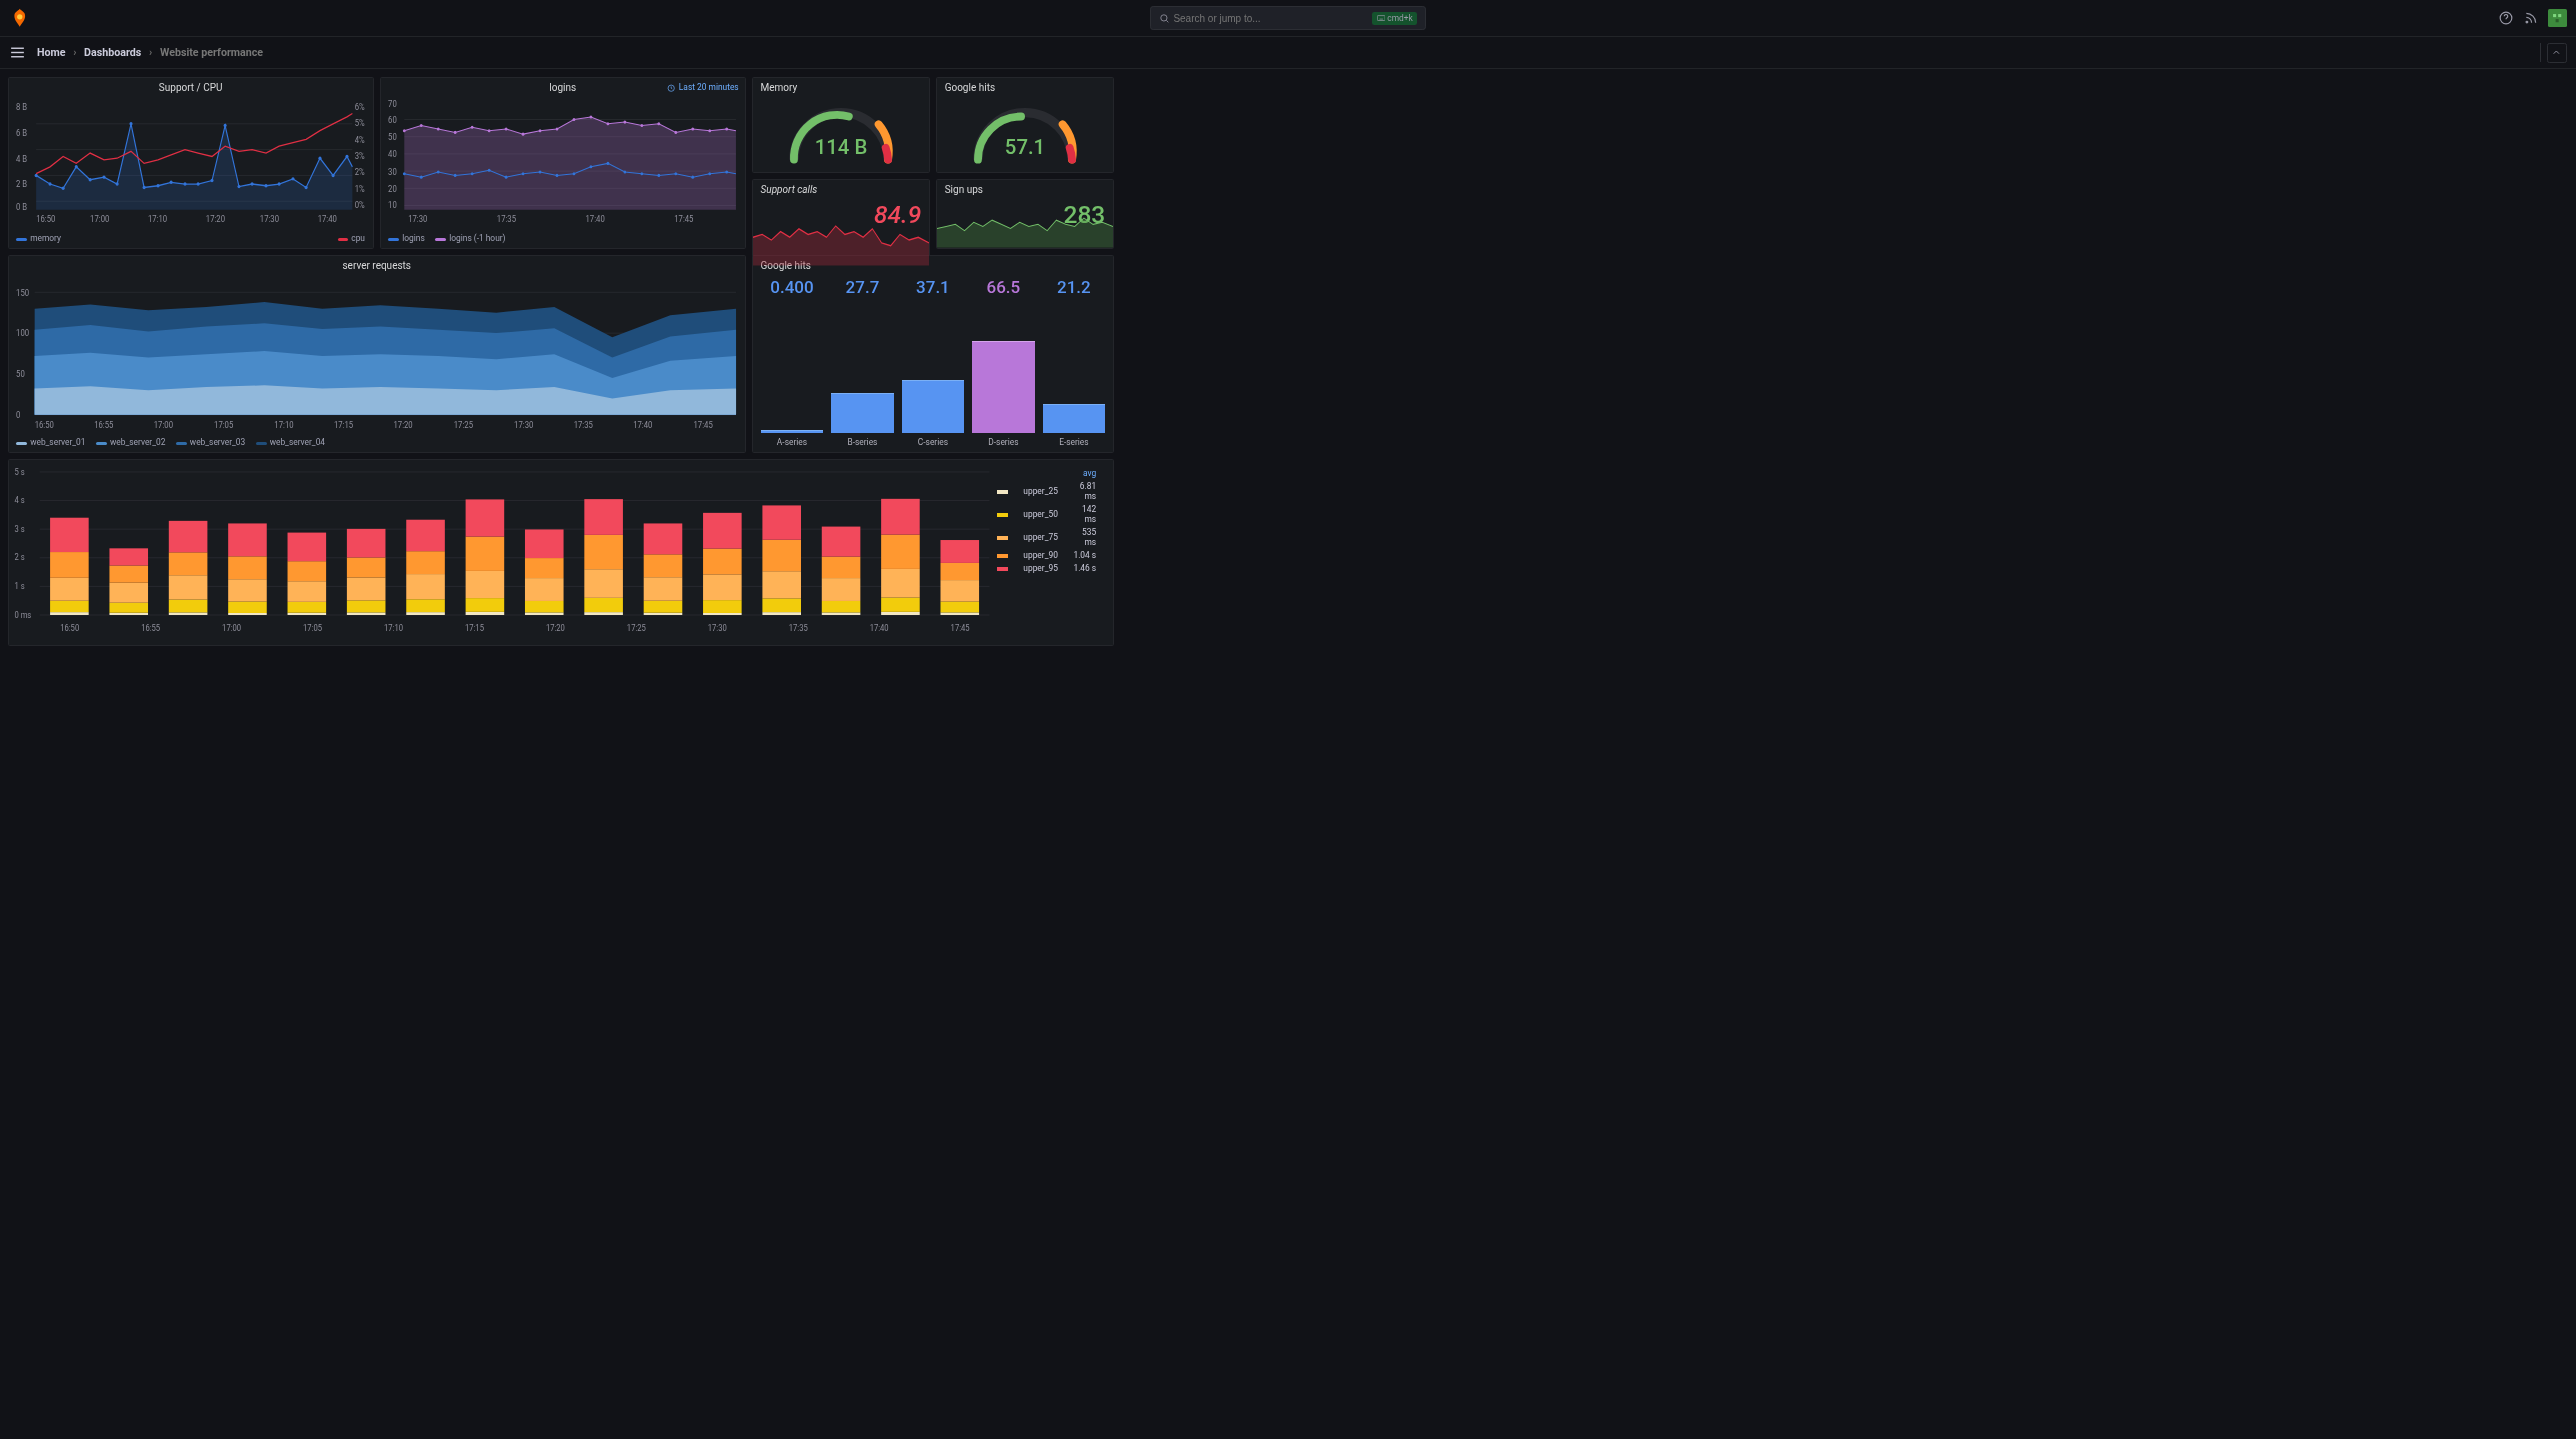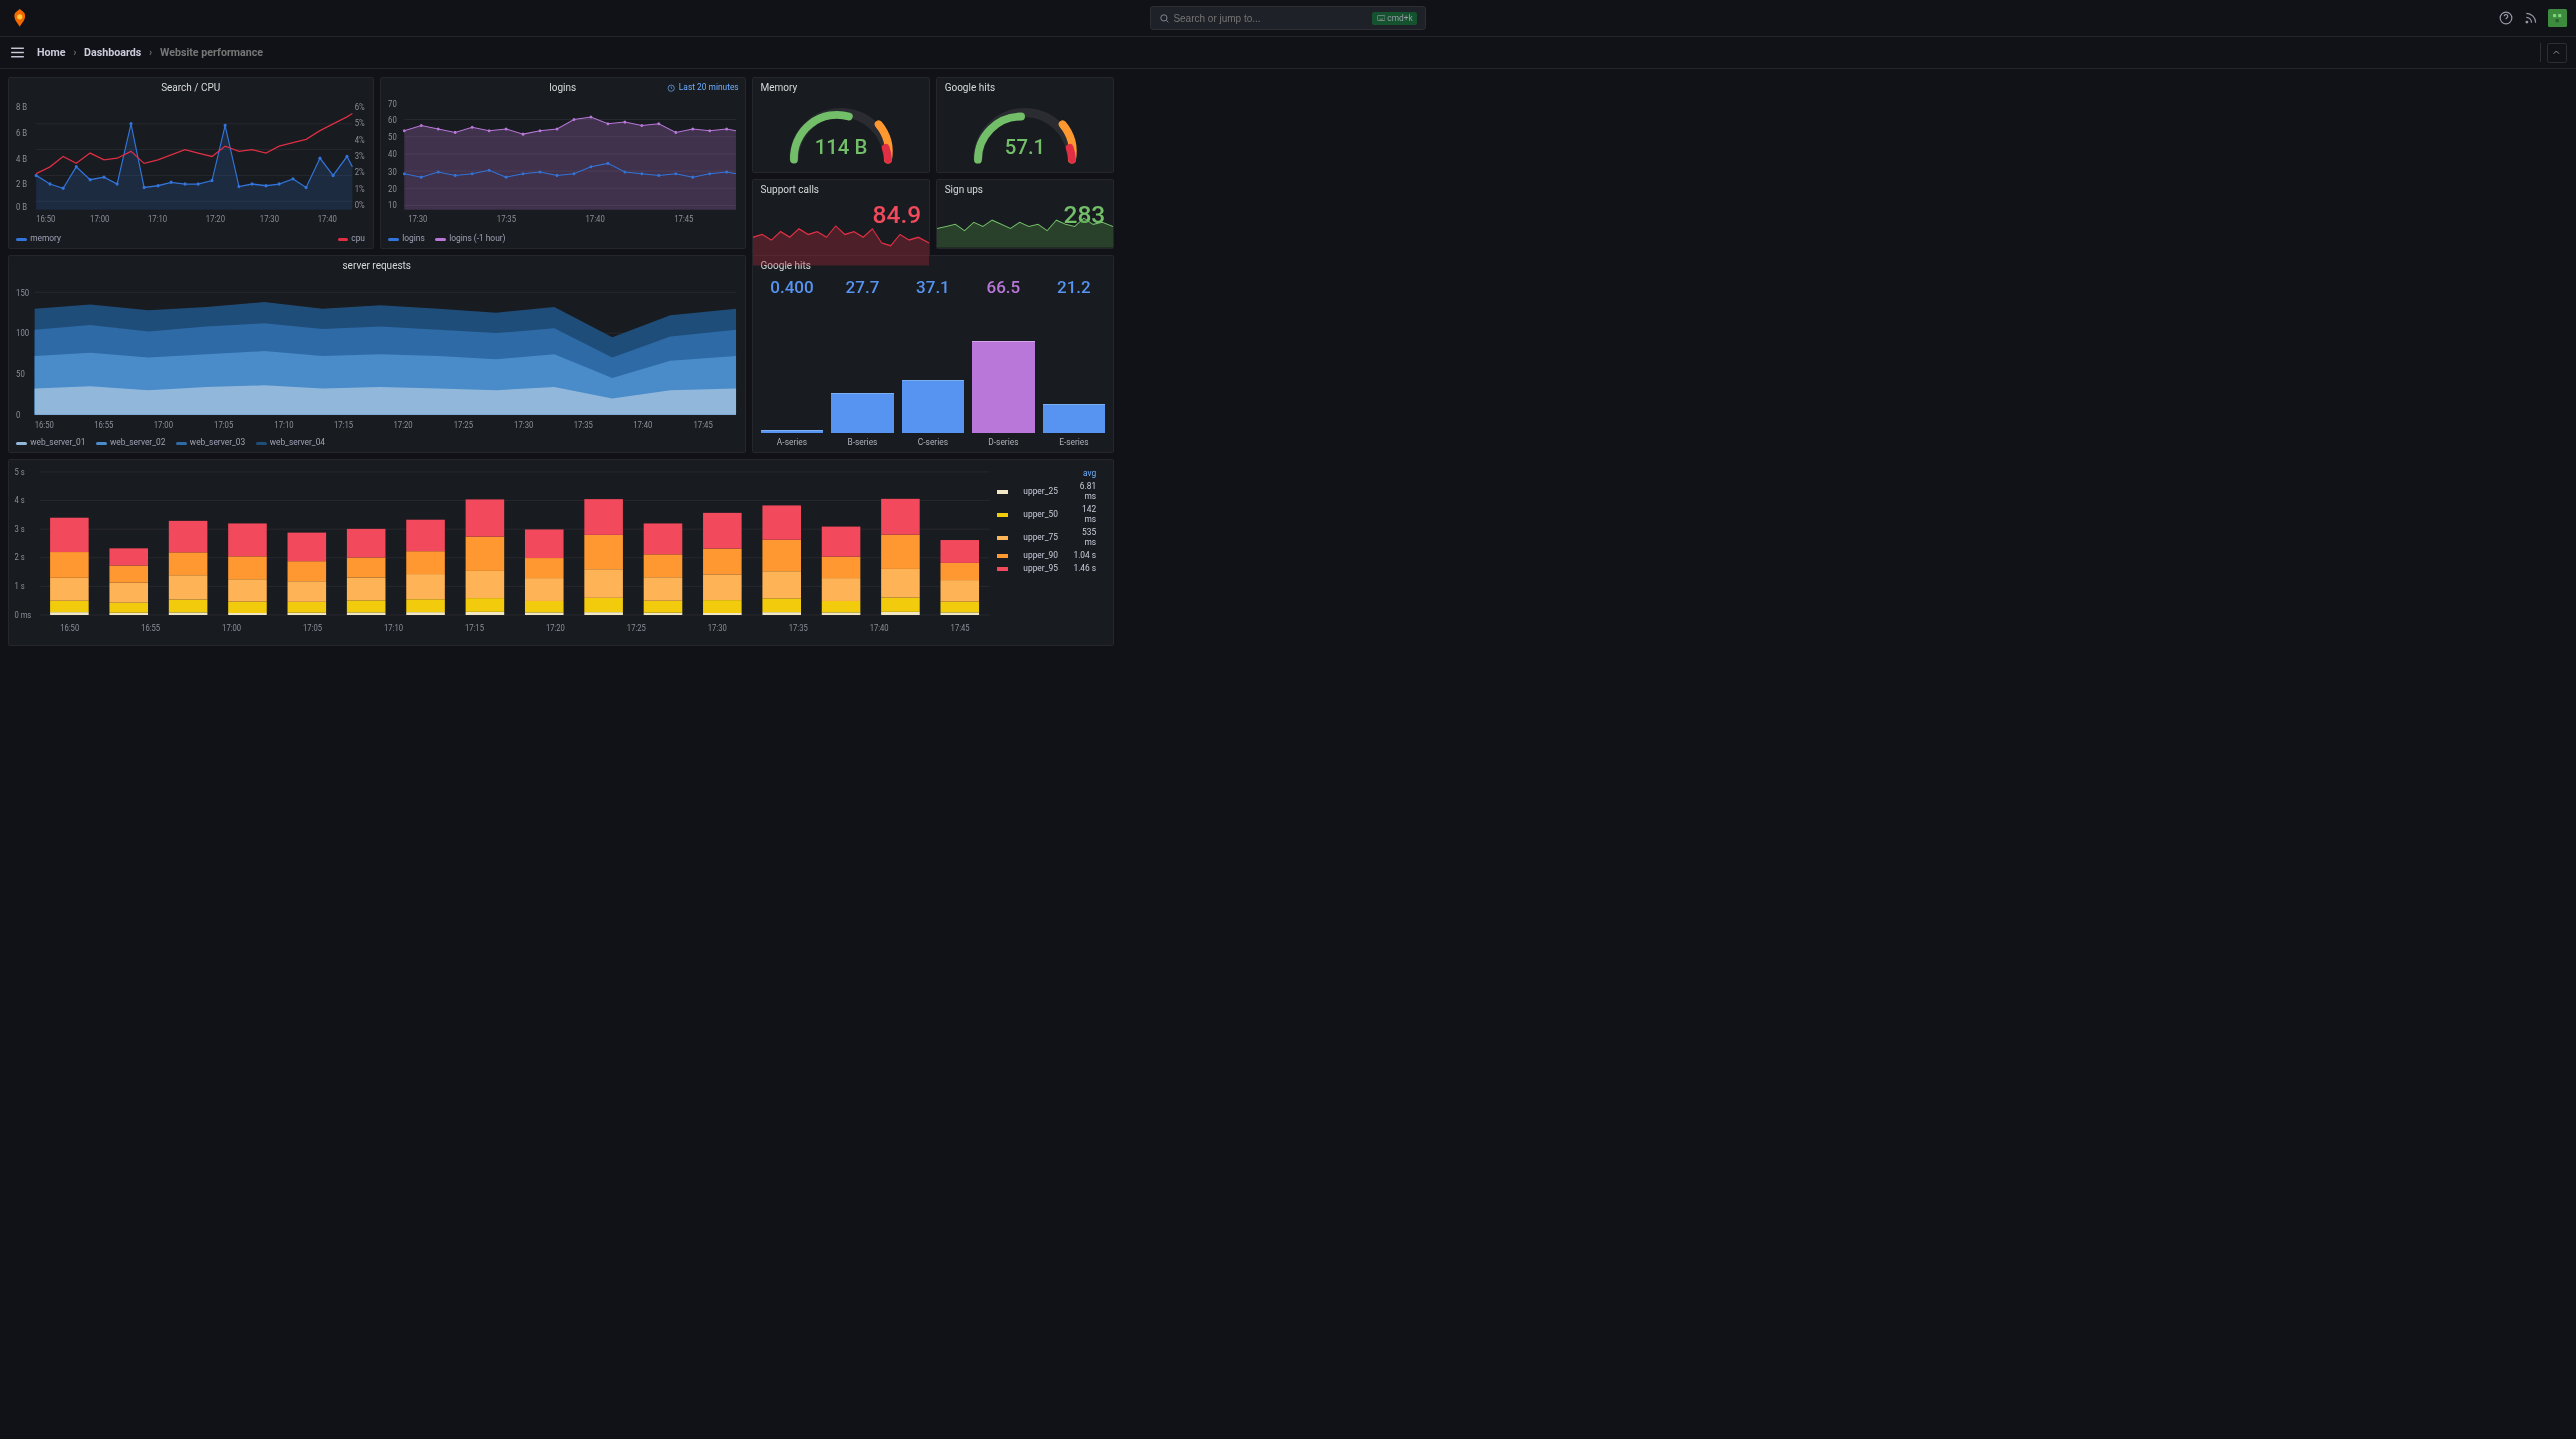--- a/index.html
+++ b/index.html
@@ -156,21 +156,21 @@
 }
 .legend-swatch {
   width: 10.7px; height: 3.1px; border-radius: 1.5px; display:inline-block; margin-right:3.1px;
 }
 
 
 #p-memcpu { grid-column: 1; grid-row: 1; }
 #p-logins { grid-column: 2; grid-row: 1; }
 #p-memory { grid-column: 3; grid-row: 1 / span 1; height: 96px; }
 #p-ghits-gauge { grid-column: 4; grid-row: 1; height: 96px; }
-#p-support { grid-column: 3; grid-row: 1; margin-top: 102px; height: 88px; align-self: start; }
+#p-support { grid-column: 3; grid-row: 1; margin-top: 102px; height: 88px; align-self: start; font-style: italic; }
 #p-signups { grid-column: 4; grid-row: 1; margin-top: 102px; height: 70px; align-self: start; }
 
 
 #p-server { grid-column: 1 / span 2; grid-row: 2; }
 #p-ghits-bars { grid-column: 3 / span 2; grid-row: 2; }
 
 
 #p-pageload { grid-column: 1 / span 4; grid-row: 3; }
 
 .axis-label { font-size: 10px; fill: #8e8e9a; }
@@ -306,21 +306,21 @@
       <svg viewBox="0 0 24 24" width="10.7" height="10.7" fill="none" stroke="currentColor" stroke-width="2">
           <polyline points="18 15 12 9 6 15"></polyline>
         </svg>
     </div>
   </div>
 </div>
 
 <div class="grid">
 
   <div class="panel" id="p-memcpu">
-    <div class="panel-title">Search / CPU</div>
+    <div class="panel-title">Support / CPU</div>
     <div class="chart-body">
       <svg viewBox="0 0 460 150" width="100%" height="100%" preserveAspectRatio="none" style="font-size:12px">
         <g class="gridlines">
           <line class="gridline" x1="30" x2="440" y1="30" y2="30"></line>
           <line class="gridline" x1="30" x2="440" y1="60" y2="60"></line>
           <line class="gridline" x1="30" x2="440" y1="90" y2="90"></line>
           <line class="gridline" x1="30" x2="440" y1="120" y2="120"></line>
         </g>
         <text class="axis-label" x="4" y="14">8 B</text>
         <text class="axis-label" x="4" y="44">6 B</text>

